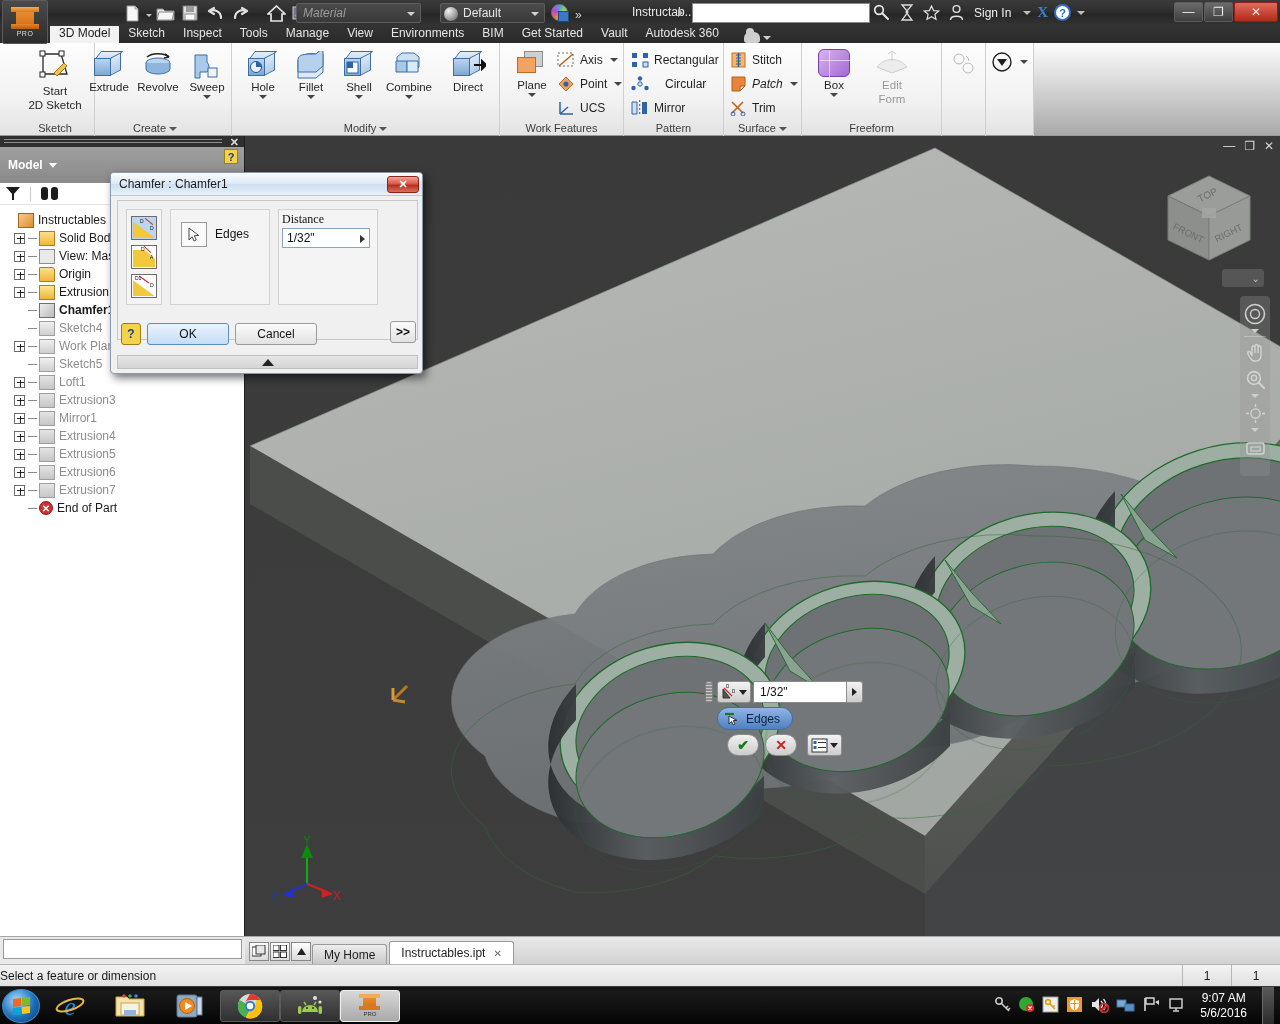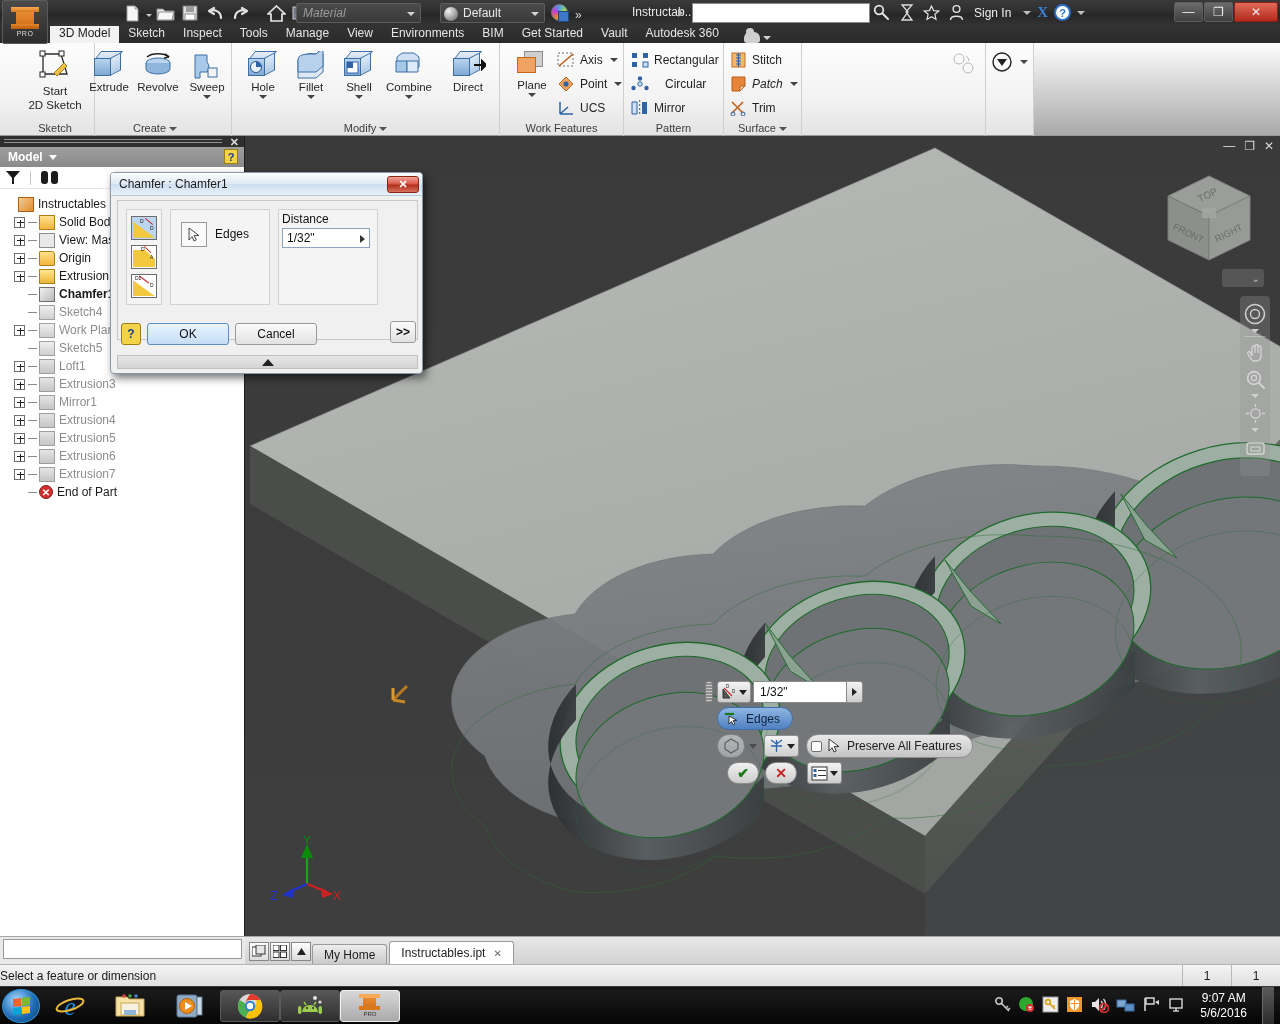--- a/index.html
+++ b/index.html
@@ -153,21 +153,21 @@
   
   .browser{
     position:absolute; left:0; top:0; width:245px; height:800px;
     background:#ffffff; border-right:1px solid #1f1f1f;
   }
   .brow-grip{ height:11px; background:#2f2f2f; position:relative; }
   .brow-grip .lines{ position:absolute; left:4px; top:3px; right:22px; height:5px;
     background:repeating-linear-gradient(to bottom,#8e8e8e 0px,#8e8e8e 1px,#2f2f2f 1px,#2f2f2f 3px);}
   .brow-grip .cx{ position:absolute; right:5px; top:0px; color:#dcdcdc; font-size:11px; font-weight:bold;}
   .brow-title{
-    height:20px; background:linear-gradient(to bottom,#9e9e9e,#8a8a8a);
+    height:36px; background:linear-gradient(to bottom,#9e9e9e,#8a8a8a);
     display:flex; align-items:center; padding-left:8px; color:#fff; font-weight:bold; font-size:12px;
     position:relative;
   }
   .brow-title .caret{ width:0;height:0;border-left:4px solid transparent;border-right:4px solid transparent;
     border-top:5px solid #fff; margin-left:6px;}
   .helpico{ position:absolute; right:6px; top:2px; width:14px;height:15px;
     background:#f3d34a; border:1px solid #9c7f12; color:#1b3a8c; font-weight:bold;
     font-size:11px; display:flex; align-items:center; justify-content:center;}
   .brow-tools{ height:22px; background:#ffffff; display:flex; align-items:center; gap:10px; padding-left:6px;
     border-bottom:1px solid #e6e6e6;}
@@ -305,21 +305,21 @@
     background:#f2c93c; clip-path:polygon(0 0,55% 0,100% 55%,100% 100%,0 100%);}
   .ct-ic .rl{ position:absolute; background:#cc2a2a; }
   .ct-ic .dtxt{ position:absolute; font-size:5px; color:#111; font-family:"Liberation Sans",sans-serif;}
 
   .edgesbox{ left:52px; top:8px; width:100px; height:96px;}
   .edge-sel{ position:absolute; left:10px; top:12px; width:26px;height:25px;
     border:1px solid #9a9a9a; background:#fafafa; display:flex; align-items:center; justify-content:center;}
   .edgeslbl{ position:absolute; left:44px; top:17px; font-size:12px; color:#111;}
 
   .distbox{ left:160px; top:8px; width:100px; height:96px; border:1px solid #d2d2d2;}
-  .distlbl{ position:absolute; left:164px; top:11px; font-size:12px; color:#111;}
+  .distlbl{ position:absolute; left:164px; top:11px; font-size:12px; color:#111;font-family:Liberation Serif, serif;}
   .distinput{
     position:absolute; left:164px; top:27px; width:88px; height:20px;
     border:1px solid #8aa4c0; background:#fff; display:flex; align-items:center;
     padding-left:4px; font-size:12px; color:#111;
   }
   .distinput .tri{ position:absolute; right:4px; top:6px; width:0;height:0;
     border-top:4px solid transparent;border-bottom:4px solid transparent;border-left:5px solid #333;}
 
   .dlg-footer{ position:absolute; left:10px; top:148px; width:295px; height:26px; display:flex; align-items:center; gap:6px;}
   .fbtn{ height:22px; border:1px solid #9a9a9a; border-radius:3px;
@@ -707,20 +707,36 @@
             <circle cx="3" cy="14" r="2" fill="none" stroke="#2f63a6"></circle>
             <circle cx="13" cy="14" r="2" fill="none" stroke="#2f63a6"></circle>
           </svg>
         <span class="lbl">Trim</span>
       </div>
       <div class="glabel">
         <span>Surface</span><span class="gcaret"></span>
       </div>
     </div>
 
+    <div class="rgroup" style="left:802px;width:140px;">
+      <div class="rbtn" style="left:4px;top:6px;">
+        <div class="boxff"></div>
+        <span class="lbl">Box</span>
+        <span class="sub"></span>
+      </div>
+      <div class="rbtn" style="left:62px;top:6px;opacity:.45;">
+        <svg width="38" height="28" viewBox="0 0 38 28">
+            <path d="M4 18 C12 8 26 8 34 18 L19 24 z" fill="#dedede" stroke="#9a9a9a"></path>
+            <path d="M19 2 v10 M15 5 l4 -3 4 3" stroke="#9a9a9a" fill="none"></path>
+          </svg>
+        <span class="lbl">Edit</span>
+        <span class="lbl">Form</span>
+      </div>
+      <div class="glabel">Freeform</div>
+    </div>
 
     <div class="rgroup" style="left:942px;width:44px;">
       <div style="position:absolute;left:8px;top:9px;opacity:.4;">
         <svg width="28" height="24" viewBox="0 0 28 24">
             <circle cx="9" cy="7" r="5" fill="none" stroke="#555"></circle>
             <circle cx="18" cy="16" r="5" fill="none" stroke="#555"></circle>
             <path d="M16 4 a6 6 0 0 1 3 5" stroke="#555" fill="none"></path>
           </svg>
       </div>
     </div>
@@ -1057,41 +1073,20 @@
         <div class="hud-row" style="margin-left:12px;">
           <span class="hud-pill">
             <svg width="17" height="15" viewBox="0 0 17 15">
               <path d="M1 3 h9" stroke="#1a7a1a" stroke-width="2.2"></path>
               <path d="M5 5 l0 8 l2.5 -2.6 l1.7 3.4 l1.7 -0.9 l-1.7 -3.3 l3.6 -0.2 z" fill="#fff" stroke="#222" stroke-width=".9"></path>
             </svg>
             <span>Edges</span>
           </span>
         </div>
 
-        <div class="hud-row" style="margin-left:12px;">
-          <span class="hud-round" style="opacity:.55;margin-right:4px;">
-            <svg width="17" height="16" viewBox="0 0 17 16">
-                <path d="M2 5 L8 1 L15 5 v6 L8 15 L2 11 z" fill="none" stroke="#4a4a4a" stroke-width="1.2"></path>
-              </svg>
-          </span>
-          <span class="hud-caret" style="opacity:.5;margin-right:7px;"></span>
-          <span class="hud-btn" style="margin-right:7px;">
-            <svg width="17" height="16" viewBox="0 0 17 16">
-                <path d="M8.5 2 v12 M8.5 6 L3 2 M8.5 6 L14 2 M3 8 h11" stroke="#2f63a6" stroke-width="1.3" fill="none"></path>
-              </svg>
-            <span class="hud-caret"></span>
-          </span>
-          <span class="hud-pill2">
-            <span class="hud-chk"></span>
-            <svg width="13" height="14" viewBox="0 0 13 14">
-                <path d="M1 0 l0 12 l3 -3.3 l2.1 4.3 l2.2 -1.1 l-2.1 -4.2 l4.6 -0.2 z" fill="#fff" stroke="#222" stroke-width=".9"></path>
-              </svg>
-            <span>Preserve All Features</span>
-          </span>
-        </div>
 
         <div class="hud-row" style="margin-left:22px;">
           <span class="hud-ok" style="margin-right:6px;">✔</span>
           <span class="hud-ok hud-no" style="margin-right:10px;">✕</span>
           <span class="hud-btn">
             <svg width="17" height="15" viewBox="0 0 17 15">
                 <rect x="1" y="1" width="15" height="13" fill="#fff" stroke="#333"></rect>
                 <rect x="2.5" y="3" width="3" height="3" fill="#2f63a6"></rect>
                 <rect x="2.5" y="8" width="3" height="3" fill="#2f63a6"></rect>
                 <path d="M7 4.5 h8 M7 9.5 h8" stroke="#333"></path>

